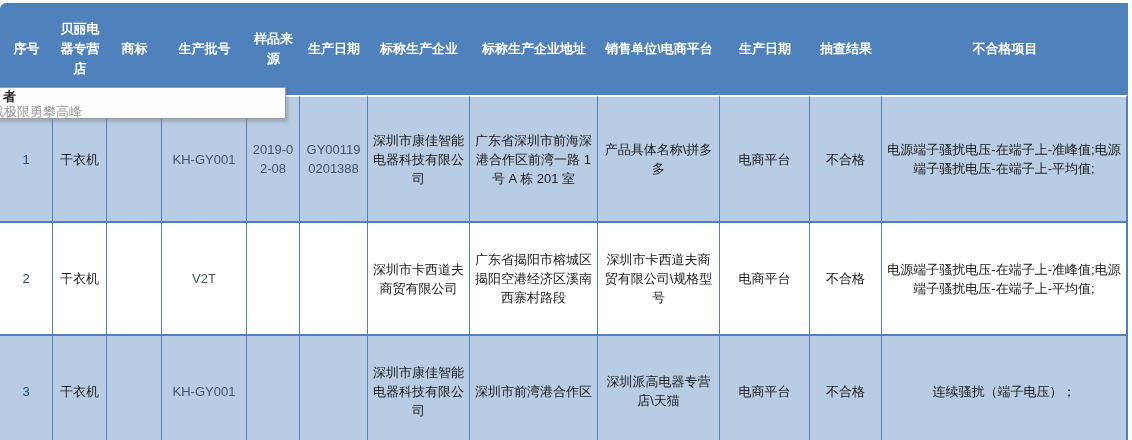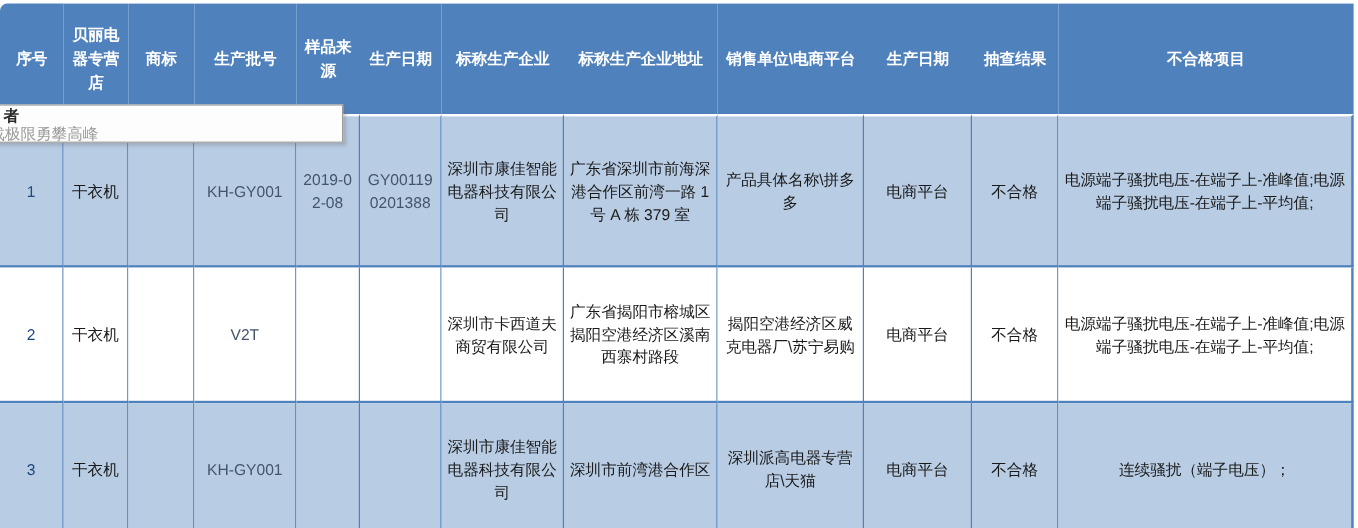--- a/index.html
+++ b/index.html
@@ -93,36 +93,36 @@
     </thead>
     <tbody>
       <tr class="alt r1">
         <td class="seq">1</td>
         <td>干衣机</td>
         <td></td>
         <td class="num">KH-GY001</td>
         <td class="num">2019-02-08</td>
         <td class="num">GY001190201388</td>
         <td>深圳市康佳智能电器科技有限公司</td>
-        <td>广东省深圳市前海深港合作区前湾一路 1 号 A 栋 379 室</td>
+        <td>广东省深圳市前海深港合作区前湾一路 1 号 A 栋 201 室</td>
         <td>产品具体名称\拼多多</td>
         <td>电商平台</td>
         <td>不合格</td>
         <td>电源端子骚扰电压-在端子上-准峰值;电源端子骚扰电压-在端子上-平均值;</td>
       </tr>
       <tr class="plain r2">
         <td class="seq">2</td>
         <td>干衣机</td>
         <td></td>
         <td class="num">V2T</td>
         <td class="num"></td>
         <td class="num"></td>
         <td>深圳市卡西道夫商贸有限公司</td>
         <td>广东省揭阳市榕城区揭阳空港经济区溪南西寨村路段</td>
-        <td>揭阳空港经济区威克电器厂\苏宁易购</td>
+        <td>深圳市卡西道夫商贸有限公司\规格型号</td>
         <td>电商平台</td>
         <td>不合格</td>
         <td>电源端子骚扰电压-在端子上-准峰值;电源端子骚扰电压-在端子上-平均值;</td>
       </tr>
       <tr class="alt r3">
         <td class="seq">3</td>
         <td>干衣机</td>
         <td></td>
         <td class="num">KH-GY001</td>
         <td class="num"></td>

